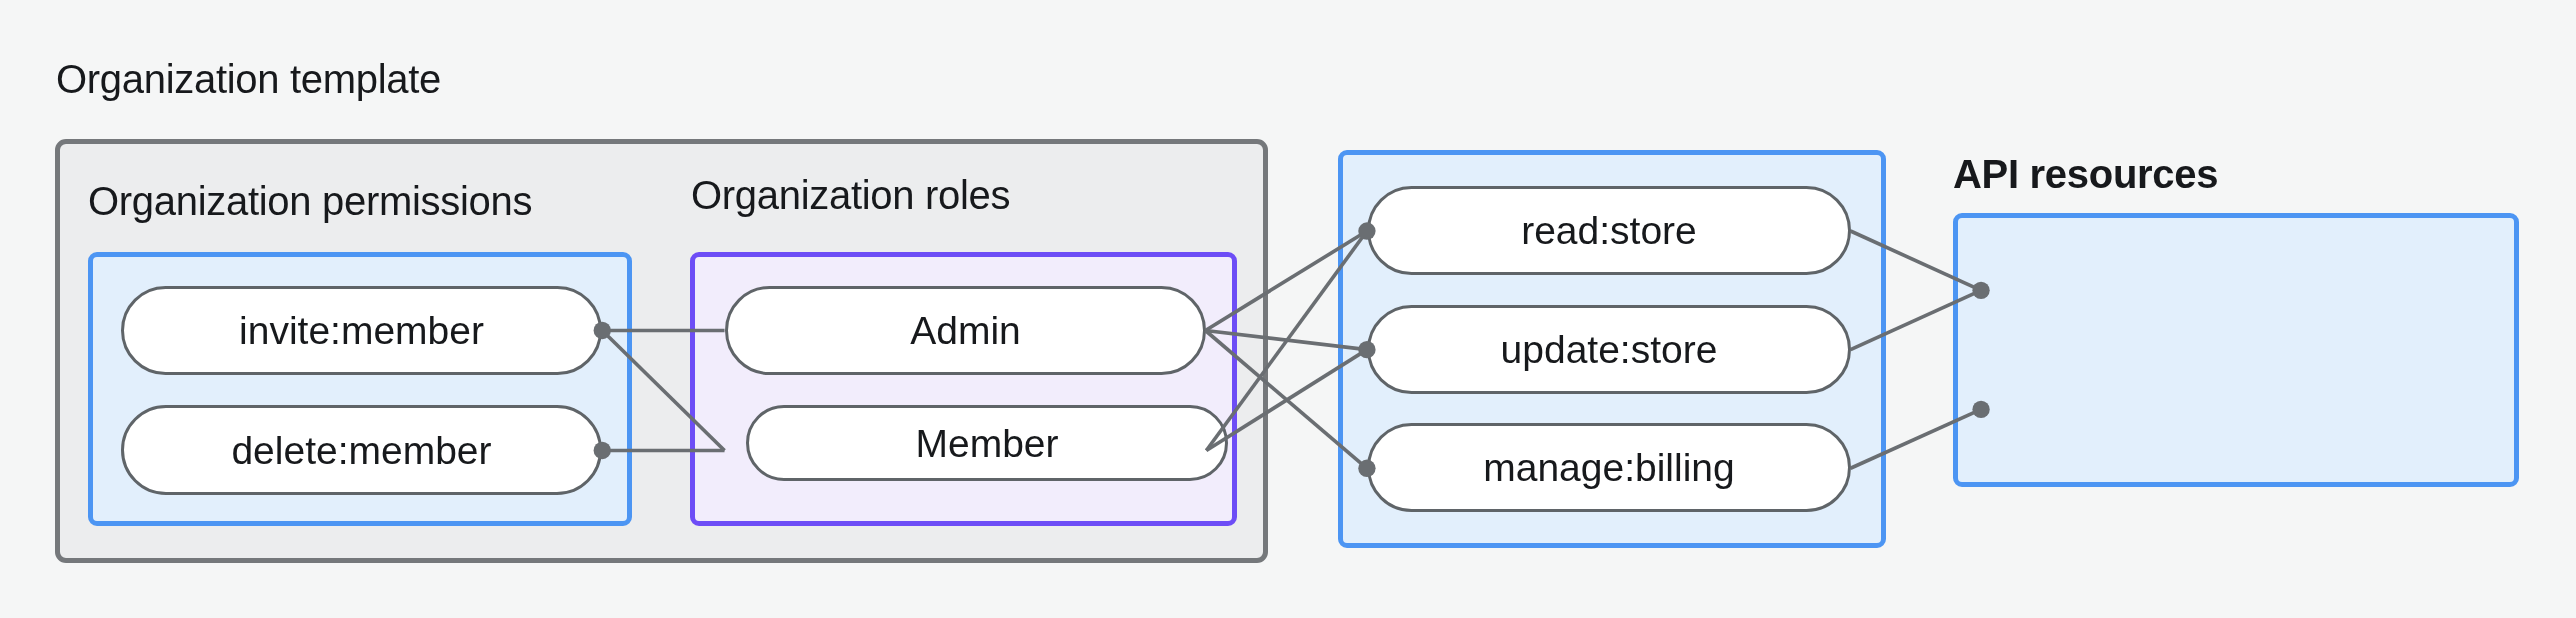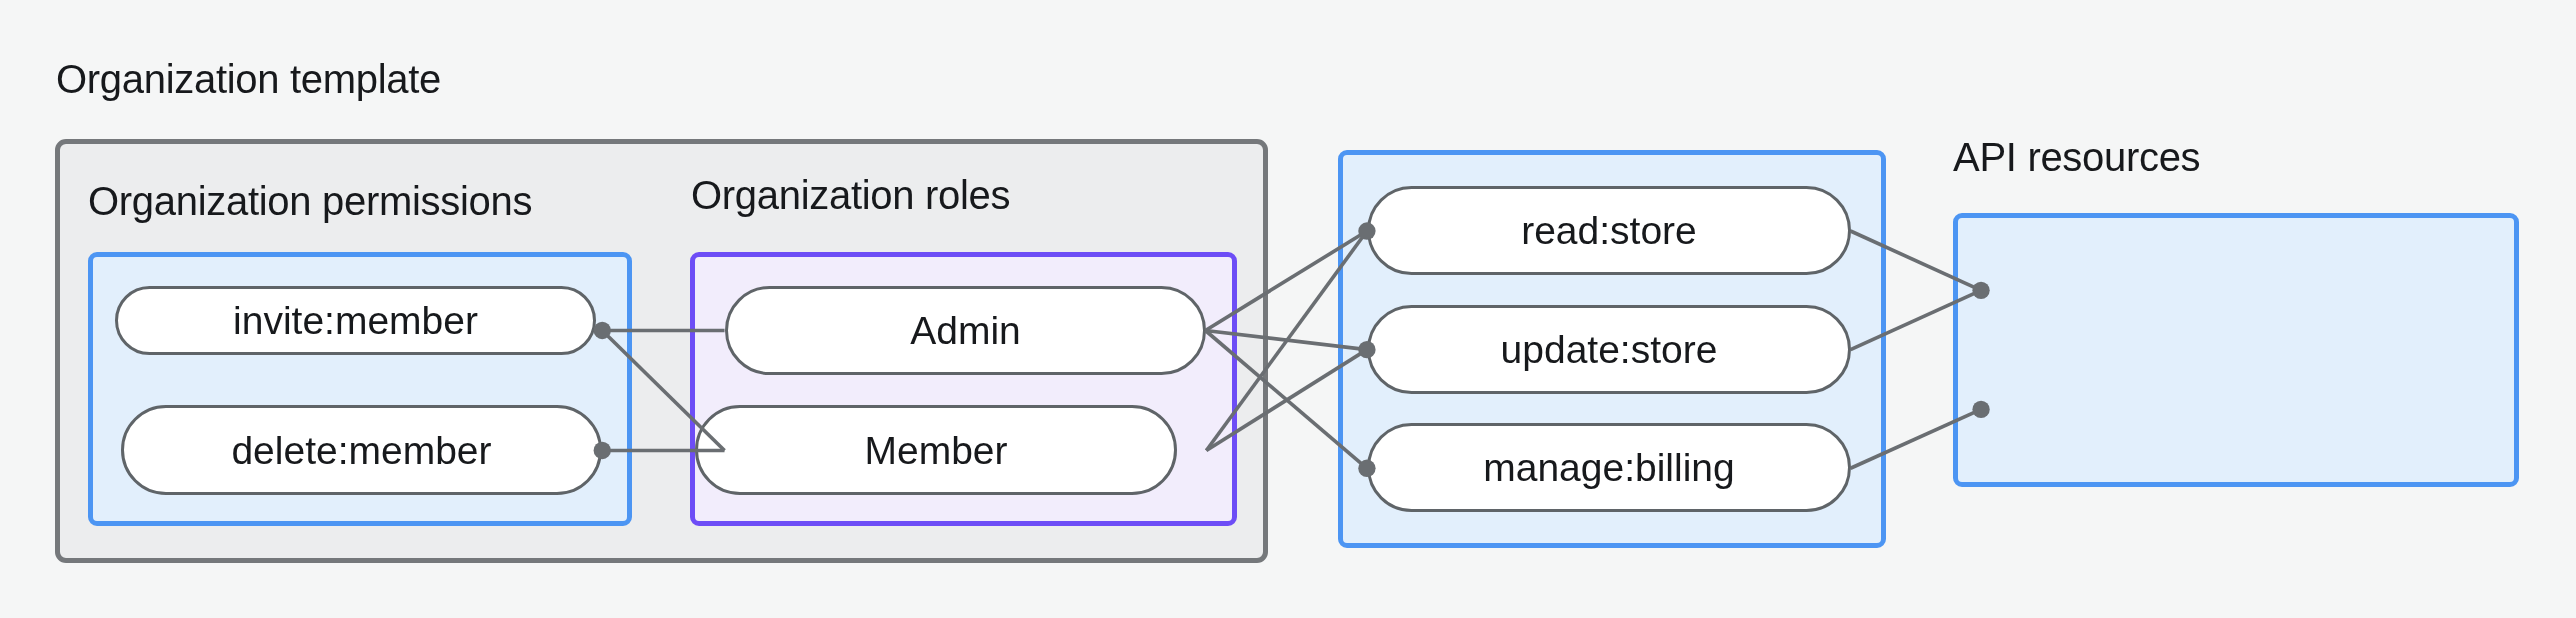--- a/index.html
+++ b/index.html
@@ -80,27 +80,27 @@
 
   <div class="box gray" style="left:55px;  top:139px; width:1213px; height:424px;"></div>
   <div class="box blue" style="left:88px;  top:252px; width:544px;  height:274px;"></div>
   <div class="box purple" style="left:690px; top:252px; width:547px;  height:274px;"></div>
   <div class="box blue" style="left:1338px;top:150px; width:548px;  height:398px;"></div>
   <div class="box blue" style="left:1953px;top:213px; width:566px;  height:274px;"></div>
 
   <h2 class="heading" style="left:56px;  top:59px;">Organization template</h2>
   <h2 class="heading" style="left:88px;  top:181px;">Organization permissions</h2>
   <h2 class="heading" style="left:691px; top:175px;text-align:right;">Organization roles</h2>
-  <h2 class="heading" style="left:1953px;top:137px;">API resources</h2>
+  <h2 class="heading" style="left:1953px;top:154px;font-weight:bold;">API resources</h2>
 
-  <div class="node" style="left:115px; top:286px; width:481px; height:69px;">invite:member</div>
+  <div class="node" style="left:121px; top:286px; width:481px; height:89px;">invite:member</div>
   <div class="node" style="left:121px; top:405px; width:481px; height:90px;">delete:member</div>
 
   <div class="node" style="left:725px; top:286px; width:481px; height:89px;">Admin</div>
-  <div class="node" style="left:695px; top:405px; width:482px; height:90px;">Member</div>
+  <div class="node" style="left:746px; top:405px; width:482px; height:76px;">Member</div>
 
   <div class="node" style="left:1367px;top:186px; width:484px; height:89px;">read:store</div>
   <div class="node" style="left:1367px;top:305px; width:484px; height:89px;">update:store</div>
   <div class="node" style="left:1367px;top:423px; width:484px; height:89px;text-align:right;">manage:billing</div>
 
 
   <svg id="wires" viewBox="0 0 2823 678">
       <line x1="660" y1="362" x2="794" y2="362"></line>
       <line x1="660" y1="362" x2="794" y2="493.5"></line>
       <line x1="660" y1="493.5" x2="794" y2="493.5"></line>

